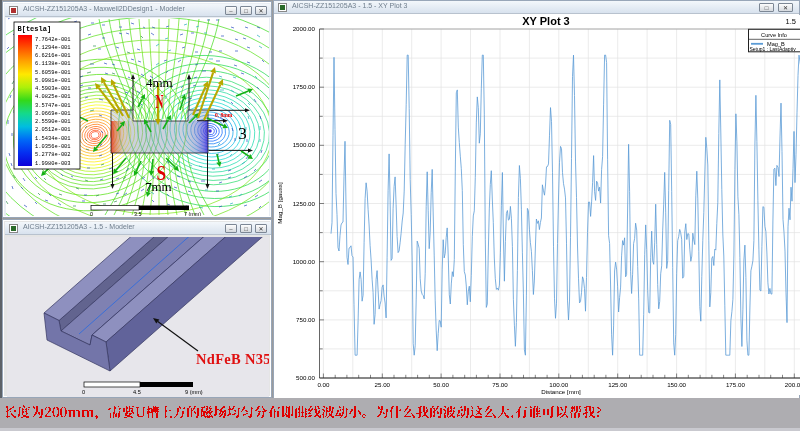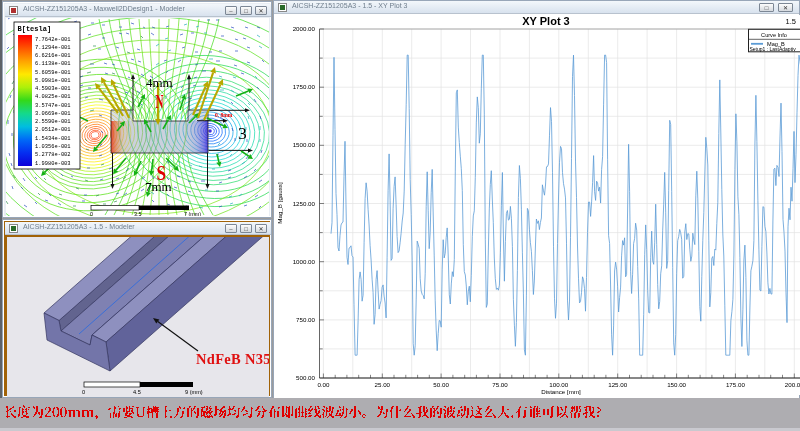--- a/index.html
+++ b/index.html
@@ -499,21 +499,21 @@
         <text x="34" y="113.9">3.0669e-001</text>
         <text x="34" y="122.2">2.5590e-001</text>
         <text x="34" y="130.4">2.0512e-001</text>
         <text x="34" y="138.7">1.5434e-001</text>
         <text x="34" y="147.0">1.0356e-001</text>
         <text x="34" y="155.2">5.2778e-002</text>
         <text x="34" y="163.5">1.9980e-003</text>
       </g>
     </svg>
   </div>
-<div style="position:absolute;left:2px;top:219px;width:270px;height:179px;background:#a16207;border:1px solid #98a6b8;box-shadow:inset 0 0 0 1px #fff;">
+<div style="position:absolute;left:2px;top:219px;width:270px;height:179px;background:#e5e5e5;border:1px solid #98a6b8;box-shadow:inset 0 0 0 1px #fff;">
     <div style="position:absolute;left:2px;top:2px;width:266px;height:13px;background:linear-gradient(#f3f7fb,#d8e2ee);border-bottom:1px solid #b8c2ce;">
       <div style="position:absolute;left:4px;top:2px;width:9px;height:9px;background:#fff;border:1px solid #888;">
         <div style="position:absolute;left:1px;top:1px;width:5px;height:5px;background:#2a6b2a"></div>
       </div>
       <div style="position:absolute;left:18px;top:1px;font:7px 'Liberation Sans',sans-serif;color:#6e7d8c;white-space:nowrap">AICSH-ZZ151205A3 - 1.5 - Modeler</div>
       <div style="position:absolute;left:220px;top:1.5px;width:12px;height:9px;background:linear-gradient(#fdfdfd,#d5d9de);border:1px solid #7c8795;border-radius:1px;font:6px 'Liberation Sans',sans-serif;text-align:center;line-height:9px;color:#333">–</div>
       <div style="position:absolute;left:235px;top:1.5px;width:12px;height:9px;background:linear-gradient(#fdfdfd,#d5d9de);border:1px solid #7c8795;border-radius:1px;font:6px 'Liberation Sans',sans-serif;text-align:center;line-height:9px;color:#333">□</div>
       <div style="position:absolute;left:250px;top:1.5px;width:12px;height:9px;background:linear-gradient(#fdfdfd,#d5d9de);border:1px solid #7c8795;border-radius:1px;font:6px 'Liberation Sans',sans-serif;text-align:center;line-height:9px;color:#333">✕</div>
     </div>
     <svg width="262" height="160" viewBox="6 236 262 160" style="position:absolute;left:4px;top:17px">

